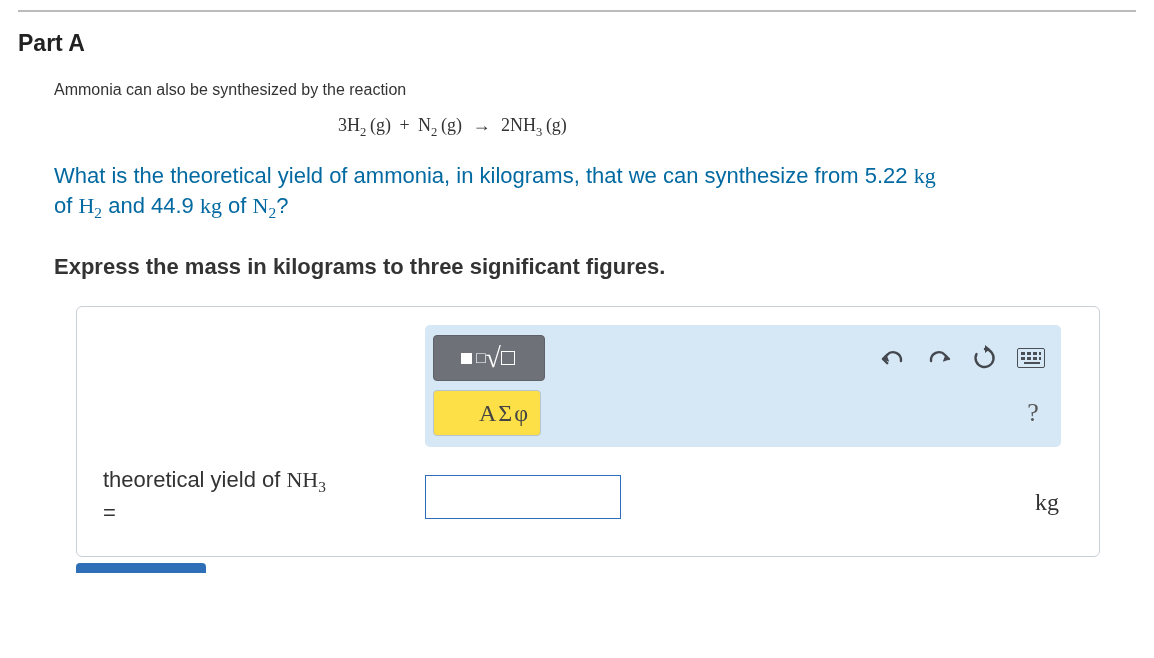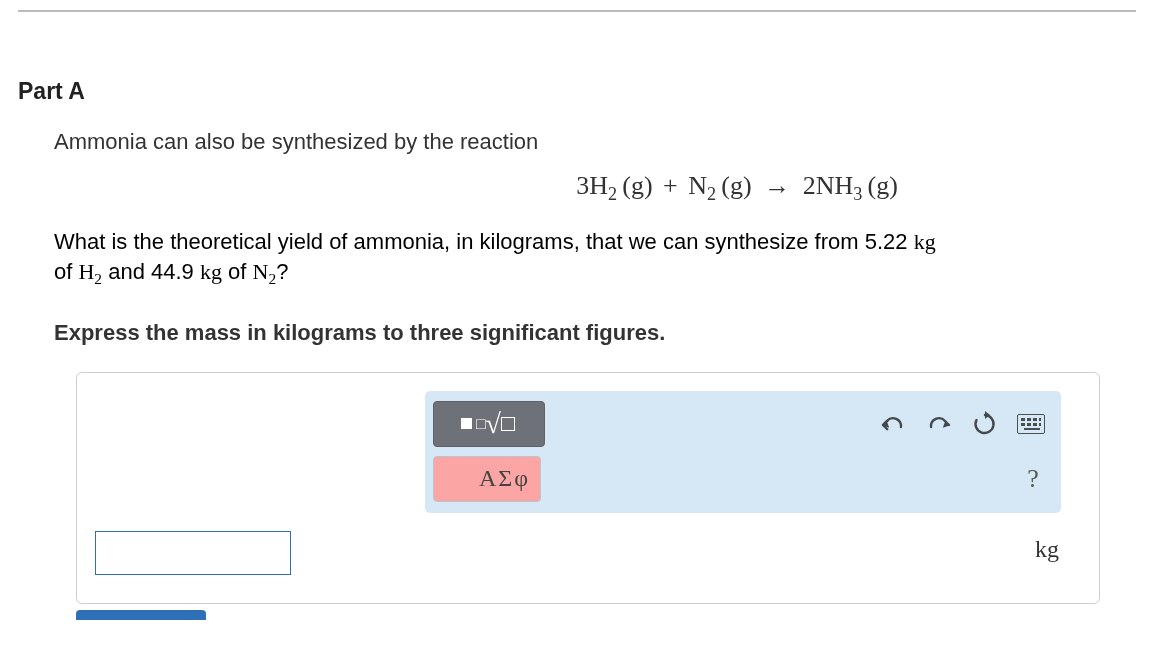--- a/index.html
+++ b/index.html
@@ -16,39 +16,38 @@
     border-bottom: 2px solid #bbb;
     margin: 6px 18px 0 18px;
   }
   .container {
     padding: 18px 18px 0 18px;
   }
   .part-label {
     font-weight: 700;
     font-size: 23px;
     color: #222;
-    margin-top: 48px;
   }
   .prompt-text {
-    font-size: 22px;
+    font-size: 16px;
     color: #333;
     margin-left: 36px;
     margin-top: 22px;
     line-height: 1.35;
   }
   .eqn {
     font-family: "Times New Roman", Times, serif;
-    font-size: 26px;
-    text-align: center;
+    font-size: 18px;
+    text-align: left;
     margin: 14px 0 22px 0;
     padding-left: 320px;
   }
   .question {
     font-size: 22px;
-    color: #000000;
+    color: #0369a1;
     margin-left: 36px;
     margin-top: 4px;
     line-height: 1.35;
     padding-right: 40px;
   }
   .serif { font-family: "Times New Roman", Times, serif; }
   .instruction {
     font-weight: 700;
     font-size: 22px;
     margin-left: 36px;
@@ -86,21 +85,21 @@
     border: 1px solid #5e6167;
     border-radius: 4px;
     color: #fff;
     height: 46px;
     display: flex;
     align-items: center;
     justify-content: center;
     cursor: pointer;
   }
   .tool-btn.light {
-    background: #fca5a5;
+    background: #fde047;
     border: 1px solid #b9c4ce;
     color: #444;
     padding-left: 35px;
   }
   .tool-btn.gr { width: 112px; }
   .tool-btn.gr2 { width: 108px; }
   .spacer { flex: 1; }
   .icon-btn {
     width: 40px;
     height: 40px;
@@ -229,19 +228,22 @@
       <div class="toolbar-row2">
         <div class="tool-btn light gr2">
           <span class="greek-text">ΑΣφ</span>
         </div>
         <div class="spacer"></div>
         <div class="help-q">?</div>
       </div>
     </div>
 
     <div class="answer-row">
+      <div class="answer-label">
+        <span>theoretical yield of </span><span class="serif"><span>NH</span><sub>3</sub></span><br><span> =</span>
+      </div>
       <input class="answer-input" type="text" value="" style="">
     </div>
     <div class="unit-end">kg</div>
   </div>
 
   <div class="bottom-blue"></div>
 </div>
 
 </body></html>

